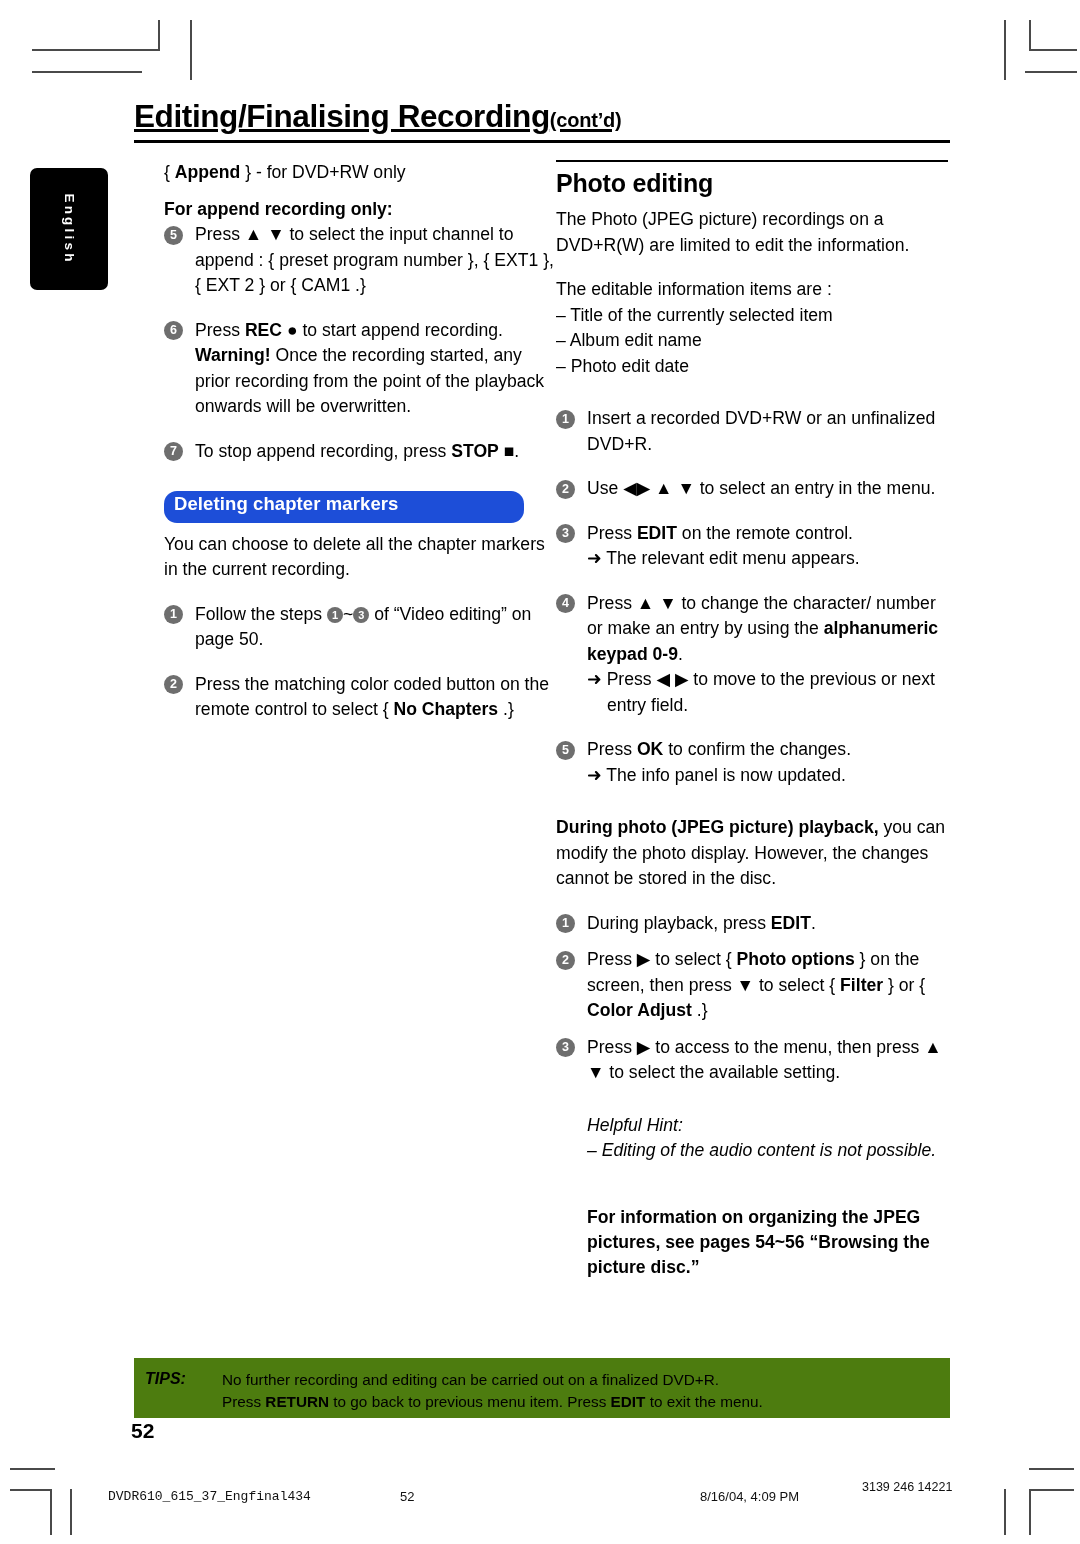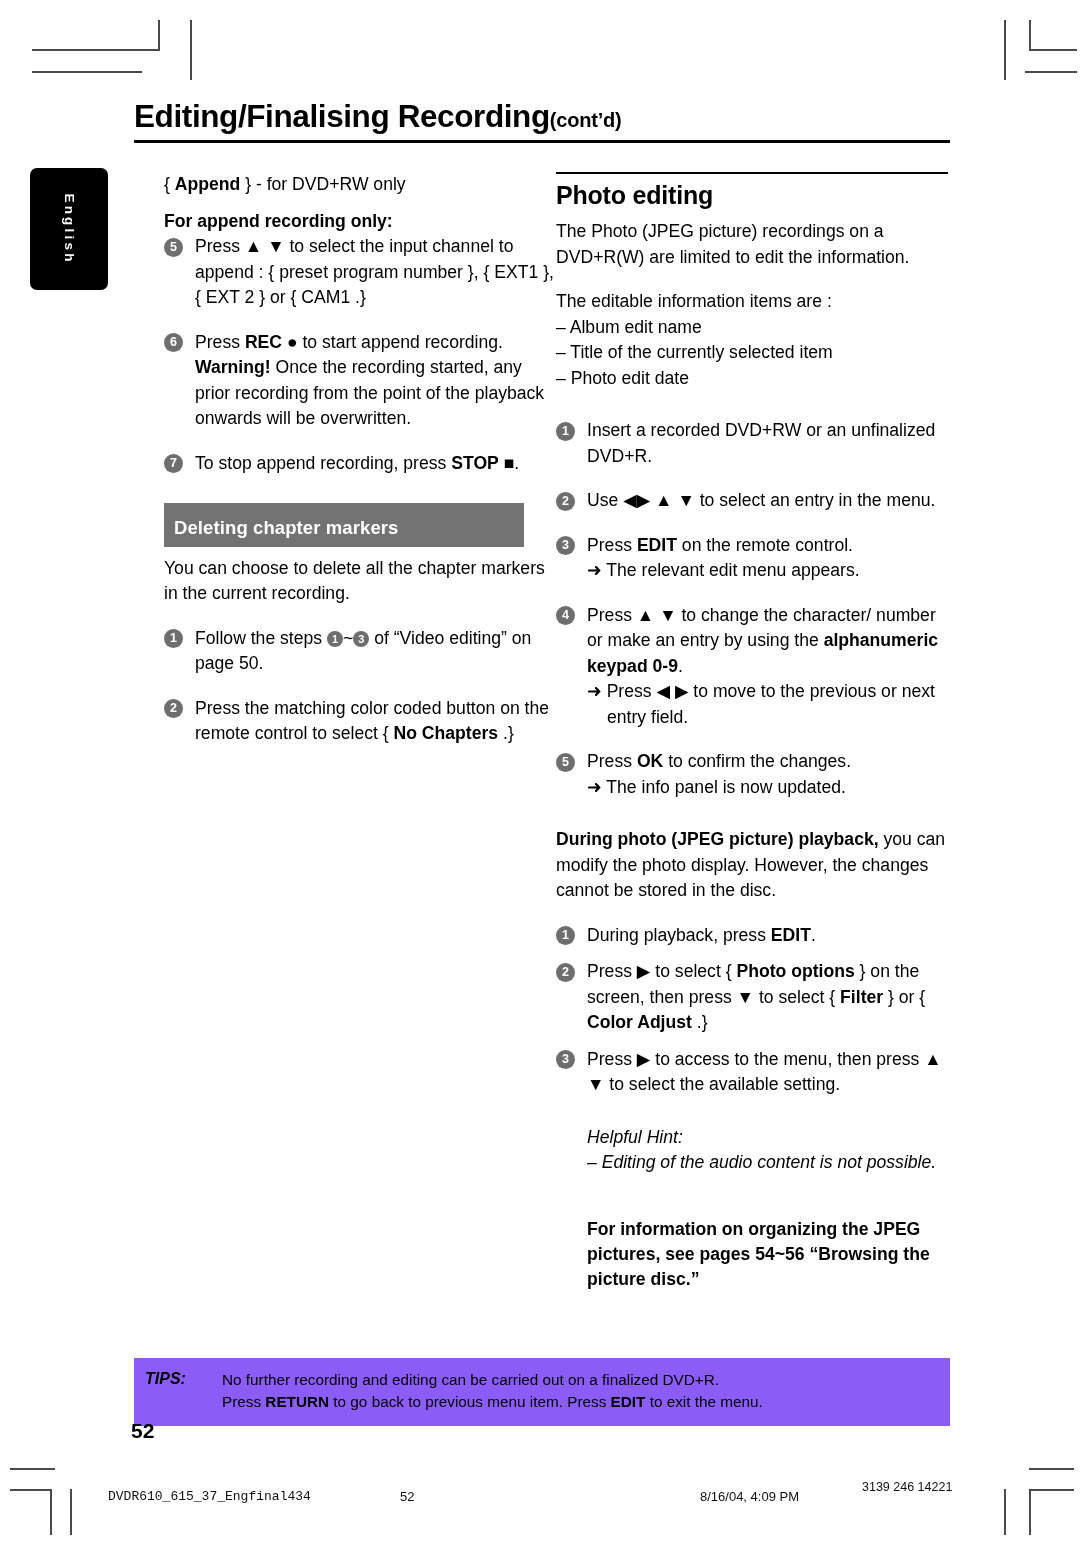--- a/index.html
+++ b/index.html
@@ -48,36 +48,37 @@
   }
 
   
   #title-block { position: relative; }
   #page-title {
     font-size: 31.5px;
     font-weight: bold;
     letter-spacing: -0.4px;
     line-height: 1.05;
     white-space: nowrap;
+    text-decoration: underline;
   }
   #page-title .contd {
     font-size: 20px;
     font-weight: bold;
     letter-spacing: -0.2px;
   }
   #title-rule {
     margin-top: 7px;
     border-top: 3.2px solid #000;
     width: 816px;
   }
 
   
   #columns {
     position: absolute;
-    left: 134px; top: 172px;
+    left: 134px; top: 160px;
     width: 816px; height: 1160px; text-decoration: underline;
   }
   .col {
     position: absolute;
     top: 0;
     width: 392px;
     font-size: 17.6px;
     line-height: 1.45;
   }
   #col-left  { left: 30px; }
@@ -124,47 +125,48 @@
     vertical-align: 1px;
   }
 
   .dash-item { padding-left: 22px; text-indent: -22px; }
 
   
   .arrow-line { padding-left: 20px; text-indent: -20px; }
 
   
   .bar-heading {
-    background: #737373;
+    background: #1d4ed8;
     color: #fff;
     font-weight: bold;
     font-size: 18.5px;
-    padding: 12px 0 5px 10px;
+    padding: 0 0 5px 10px;
     width: 360px;
     letter-spacing: 0.1px;
+    border-radius: 13px;
   }
 
   
   .rule-heading-rule {
     border-top: 2.6px solid #000;
     width: 392px;
   }
   .rule-heading-text {
     font-size: 25px;
     font-weight: bold;
     padding-top: 3px;
     letter-spacing: -0.2px;
   }
 
   
   #tips-box {
     position: absolute;
     left: 134px; top: 1358px;
-    width: 816px; height: 68px;
-    background: #8b5cf6;
+    width: 816px; height: 60px;
+    background: #4d7c0f;
   }
   #tips-label {
     position: absolute;
     left: 11px; top: 12px;
     font-size: 16px;
     font-style: italic;
     font-weight: bold;
   }
   #tips-lines {
     position: absolute;
@@ -289,22 +291,22 @@
     <div class="rule-heading-rule"></div>
     <div class="rule-heading-text">Photo editing</div>
 
     <div style="height:6px"></div>
 
     <p class="t">The Photo (JPEG picture) recordings on a DVD+R(W) are limited to edit the information.</p>
 
     <div class="gap-m"></div>
 
     <p class="t">The editable information items are :</p>
+    <p class="t dash-item">–  Title of the currently selected item</p>
     <p class="t dash-item">–  Album edit name</p>
-    <p class="t dash-item">–  Title of the currently selected item</p>
     <p class="t dash-item">–  Photo edit date</p>
 
     <div class="gap-l"></div>
 
     <div class="step">
       <span class="num">1</span>
       <span>Insert a recorded DVD+RW or an unfinalized DVD+R.</span>
     </div>
 
     <div class="gap-m"></div>

